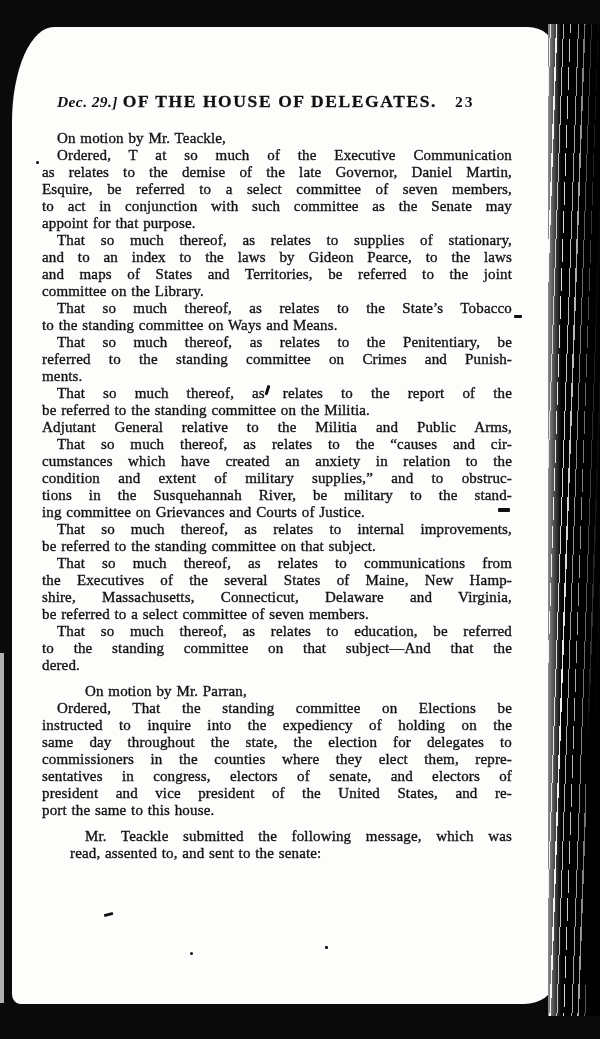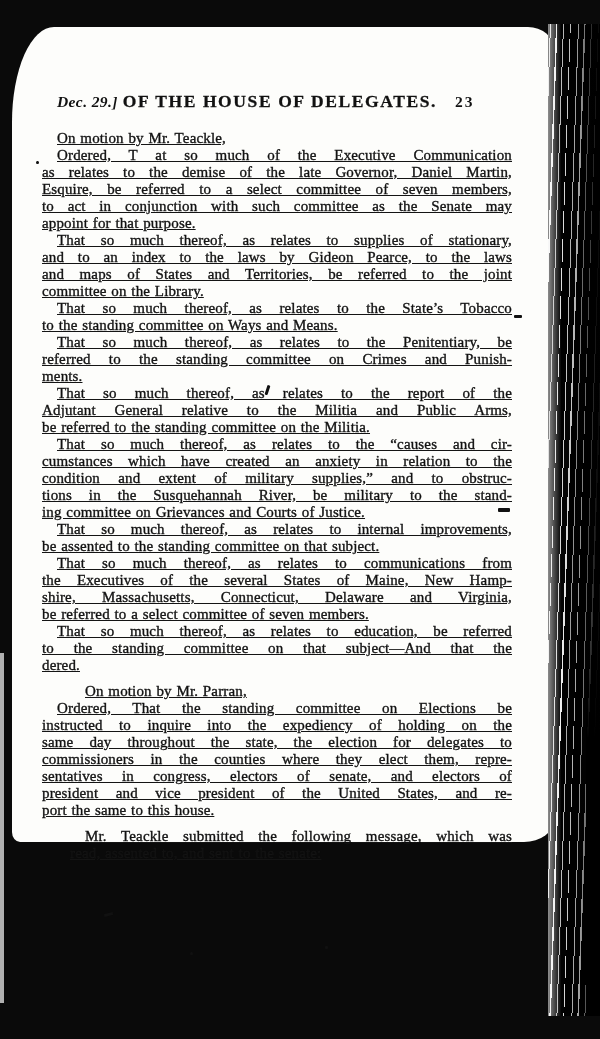--- a/index.html
+++ b/index.html
@@ -5,21 +5,21 @@
   html,body{margin:0;padding:0;}
   body{
     width:600px;height:1039px;
     background:#0a0a0a;
     font-family:"Liberation Serif", serif;
     position:relative;overflow:hidden;
   }
   .scan{position:absolute;inset:0;}
   
   .page{
-    position:absolute;left:12px;top:27px;width:542px;height:815px;
+    position:absolute;left:12px;top:27px;width:542px;height:977px;
     background:#fdfdfb;
     border-top-left-radius:42px 95px;
     border-top-right-radius:26px 22px;
     border-bottom-right-radius:30px 22px;
     border-bottom-left-radius:8px 10px;
   }
   
   .edge-band{
     position:absolute;right:0;top:24px;width:52px;height:992px;
     background-color:#000;
@@ -55,21 +55,21 @@
     position:absolute;left:443px;top:2px;
     font-size:15.5px;letter-spacing:2px;font-weight:bold;text-align:right;
   }
   
   .textbody{
     position:absolute;left:30px;top:103px;width:470px;
     font-size:15px;line-height:17px;color:#121212;
     letter-spacing:.15px;word-spacing:.8px;
     -webkit-text-stroke:.35px #141414;
   }
-  .para{margin:0;text-decoration:underline;}
+  .para{margin:0;}
   .para.gap{margin-top:9px;margin-left:28px;}
   .line{text-align:justify;text-align-last:justify;white-space:nowrap;}
   .line.last{text-align-last:left;white-space:normal;}
   .line.first{text-indent:15px;}
   
   .ink{position:absolute;background:#111;}
   .ink.dash1{left:486px;top:481px;width:12px;height:4px;border-radius:1px;}
   .ink.dash2{left:502px;top:288px;width:8px;height:3px;border-radius:1px;}
   .ink.slash{left:254px;top:358px;width:2.5px;height:10px;transform:rotate(18deg);border-radius:1px;}
   .ink.tick{left:92px;top:886px;width:9px;height:2.5px;transform:rotate(-14deg);}
@@ -111,33 +111,33 @@
           <div class="line first">That so much thereof, as relates to the State’s Tobacco</div>
           <div class="line last">to the standing committee on Ways and Means.</div>
         </div>
         <div class="para">
           <div class="line first">That so much thereof, as relates to the Penitentiary, be</div>
           <div class="line">referred to the standing committee on Crimes and Punish-</div>
           <div class="line last">ments.</div>
         </div>
         <div class="para">
           <div class="line first">That so much thereof, as relates to the report of the</div>
+          <div class="line last">be referred to the standing committee on the Militia.</div>
           <div class="line">Adjutant General relative to the Militia and Public Arms,</div>
-          <div class="line last">be referred to the standing committee on the Militia.</div>
         </div>
         <div class="para">
           <div class="line first">That so much thereof, as relates to the “causes and cir-</div>
           <div class="line">cumstances which have created an anxiety in relation to the</div>
           <div class="line">condition and extent of military supplies,” and to obstruc-</div>
           <div class="line">tions in the Susquehannah River, be military to the stand-</div>
           <div class="line last">ing committee on Grievances and Courts of Justice.</div>
         </div>
         <div class="para">
           <div class="line first">That so much thereof, as relates to internal improvements,</div>
-          <div class="line last">be assented to the standing committee on that subject.</div>
+          <div class="line last">be referred to the standing committee on that subject.</div>
         </div>
         <div class="para">
           <div class="line first">That so much thereof, as relates to communications from</div>
           <div class="line">the Executives of the several States of Maine, New Hamp-</div>
           <div class="line">shire, Massachusetts, Connecticut, Delaware and Virginia,</div>
           <div class="line last">be referred to a select committee of seven members.</div>
         </div>
         <div class="para">
           <div class="line first">That so much thereof, as relates to education, be referred</div>
           <div class="line">to the standing committee on that subject—And that the</div>

